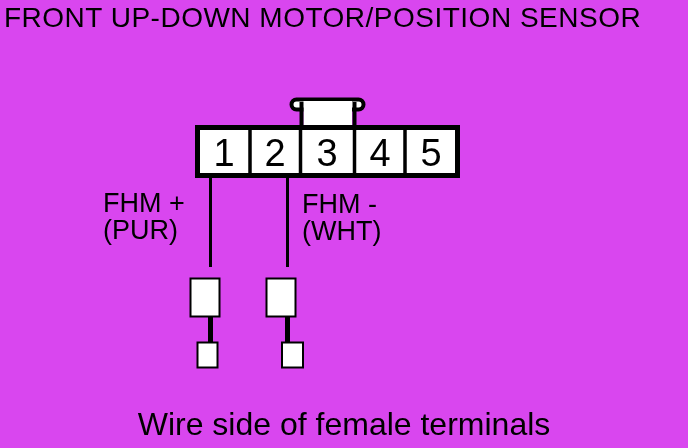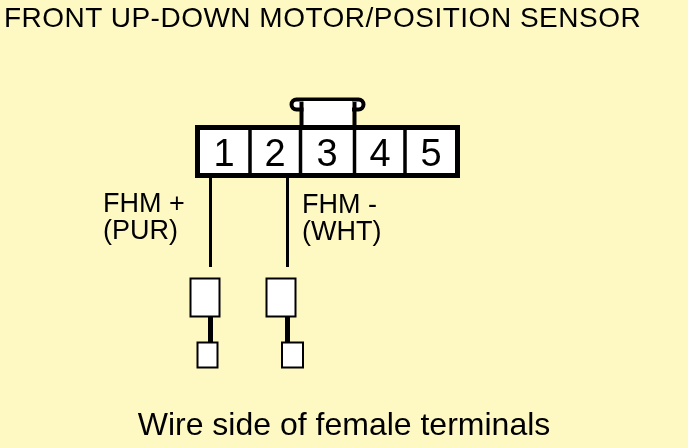--- a/index.html
+++ b/index.html
@@ -4,21 +4,21 @@
 <style>
   html, body {
     margin: 0;
     padding: 0;
     background: #ffffff;
   }
   #canvas {
     position: relative;
     width: 688px;
     height: 448px;
-    background: #fef9c3;
+    background: #d946ef;
     overflow: hidden;
     font-family: "Liberation Sans", sans-serif;
     color: #000000;
   }
   .title {
     position: absolute;
     left: 4px;
     top: 3px;
     font-size: 28px;
     line-height: 29px;

